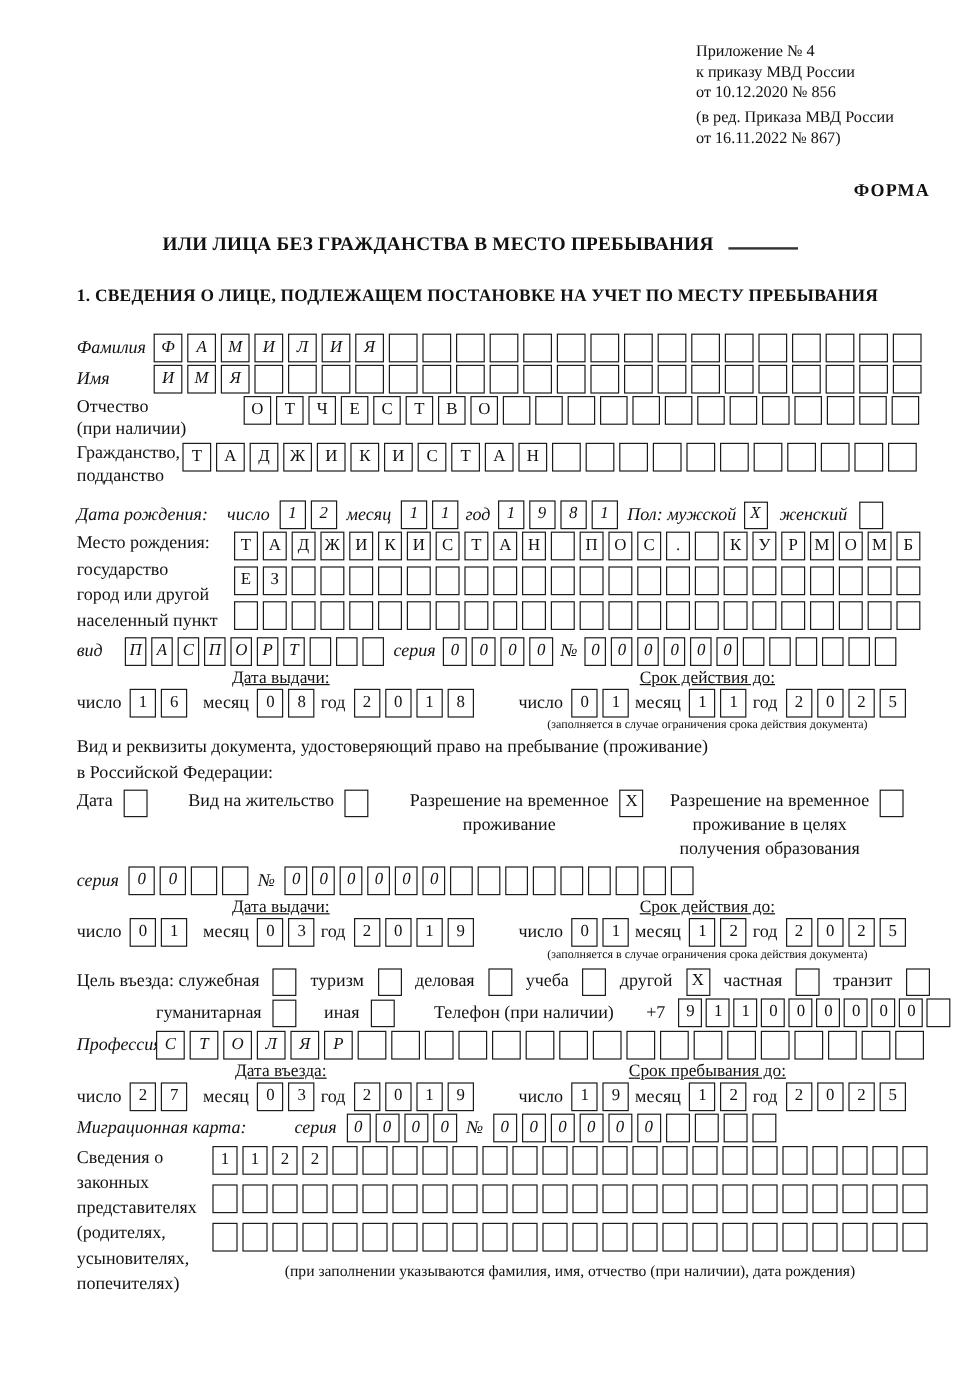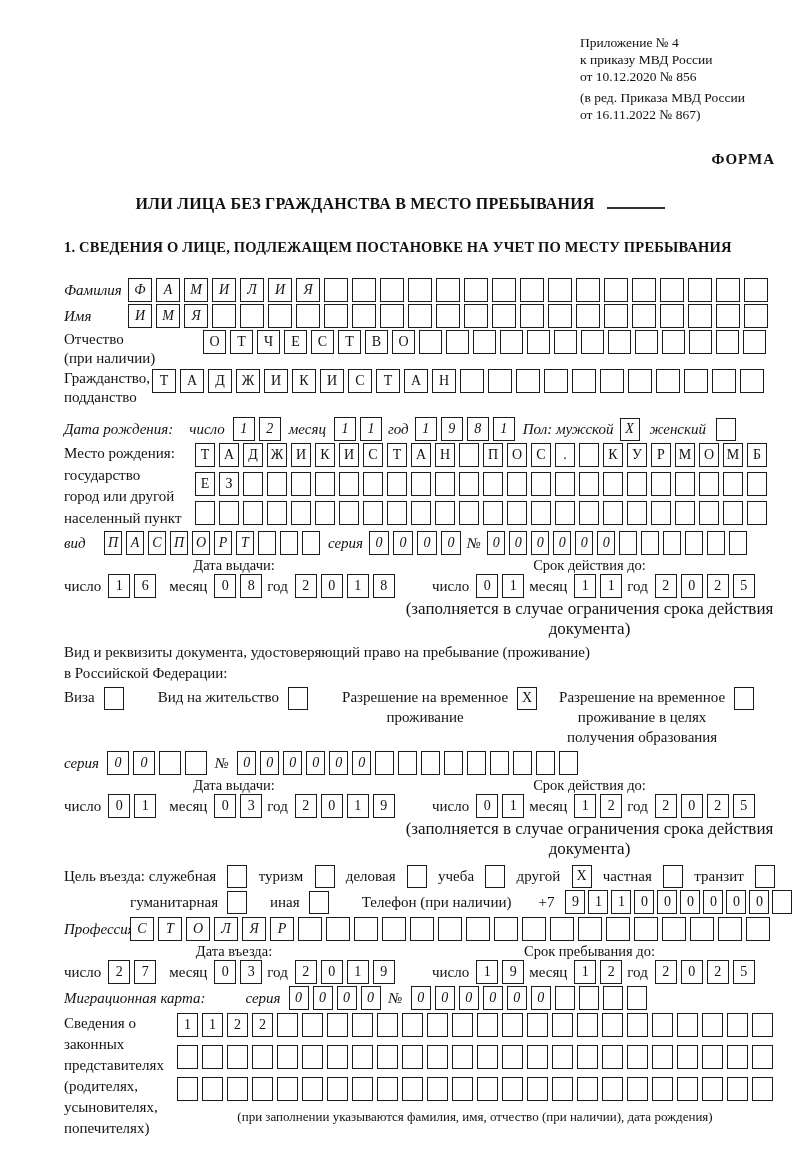--- a/index.html
+++ b/index.html
@@ -40,28 +40,28 @@
 
   
   .twocol{display:flex;align-items:flex-start;}
   .bp-lbl{flex:0 0 131px;line-height:21.5px;}
   .bp-cells .cells{margin-bottom:5px;}
   .rep-lbl{flex:0 0 113px;line-height:21px;}
   .rep-cells .cells{margin-bottom:8px;}
   .rep-note{font-size:13px;text-align:center;margin-top:6px;}
 
   
-  .dhead{display:flex;font-size:14.5px;margin-top:2px;}
+  .dhead{display:flex;font-size:14.5px;margin-top:2px;text-decoration:underline;}
   .dhead .dl{flex:0 0 340px;text-align:center;}
   .dhead .dr{flex:1;text-align:center;}
   .drow{display:flex;align-items:center;}
   .dstrip{display:flex;align-items:center;gap:5px;}
   .dstrip .t{margin-right:2px;}
   .dl-strip{flex:0 0 340px;}
-  .note{font-size:17px;margin-left:340px;text-align:center;margin-top:1px;}
+  .note{font-size:10px;margin-left:340px;text-align:center;margin-top:1px;}
 
   .dochead{text-align:center;font-weight:bold;font-size:14.5px;margin:2px 0 4px 0;}
 
   .intro{line-height:21px;margin-top:3px;}
 
   
   .permits{display:flex;align-items:flex-start;margin-top:3px;margin-bottom:4px;}
   .popt{display:flex;align-items:flex-start;gap:9px;}
   .popt .plines{text-align:center;line-height:20px;}.permits .sp2{width:34px}.permits .sp3{width:22px}
 
@@ -429,21 +429,21 @@
       </div>
     </div>
     <div class="note">(заполняется в случае ограничения срока действия документа)</div>
 
     <div class="intro">Вид и реквизиты документа, удостоверяющий право на пребывание (проживание)</div>
     <div class="intro" style="margin-top:0">в Российской Федерации:</div>
 
     <div class="permits">
       <div class="popt">
         <div class="plines">
-            <div>Виза</div>
+            <div>Дата</div>
           </div>
         <span class="cb"></span>
       </div>
       <span class="sp2"></span>
       <div class="popt">
         <div class="plines">
             <div>Вид на жительство</div>
           </div>
         <span class="cb"></span>
       </div>

